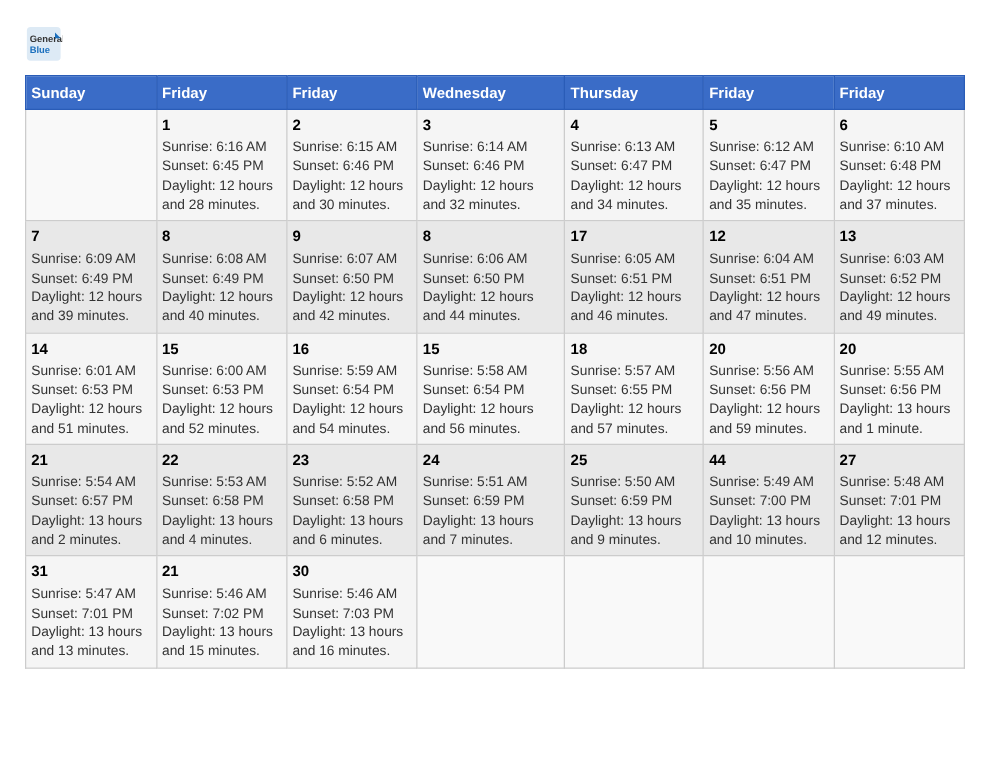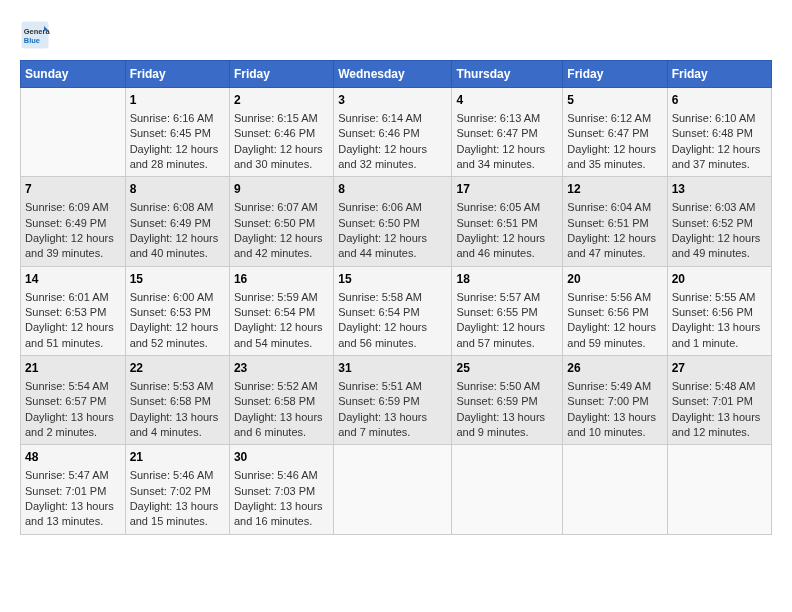--- a/index.html
+++ b/index.html
@@ -219,39 +219,39 @@
         </td>
         <td>
           <span class="day-number">22</span>
           <div class="day-info">Sunrise: 5:53 AM<br>Sunset: 6:58 PM<br>Daylight: 13 hours and 4 minutes.</div>
         </td>
         <td>
           <span class="day-number">23</span>
           <div class="day-info">Sunrise: 5:52 AM<br>Sunset: 6:58 PM<br>Daylight: 13 hours and 6 minutes.</div>
         </td>
         <td>
-          <span class="day-number">31</span>
+          <span class="day-number">24</span>
           <div class="day-info">Sunrise: 5:51 AM<br>Sunset: 6:59 PM<br>Daylight: 13 hours and 7 minutes.</div>
         </td>
         <td>
           <span class="day-number">25</span>
           <div class="day-info">Sunrise: 5:50 AM<br>Sunset: 6:59 PM<br>Daylight: 13 hours and 9 minutes.</div>
         </td>
         <td>
-          <span class="day-number">26</span>
+          <span class="day-number">44</span>
           <div class="day-info">Sunrise: 5:49 AM<br>Sunset: 7:00 PM<br>Daylight: 13 hours and 10 minutes.</div>
         </td>
         <td>
           <span class="day-number">27</span>
           <div class="day-info">Sunrise: 5:48 AM<br>Sunset: 7:01 PM<br>Daylight: 13 hours and 12 minutes.</div>
         </td>
       </tr>
       <tr>
         <td>
-          <span class="day-number">48</span>
+          <span class="day-number">31</span>
           <div class="day-info">Sunrise: 5:47 AM<br>Sunset: 7:01 PM<br>Daylight: 13 hours and 13 minutes.</div>
         </td>
         <td>
           <span class="day-number">21</span>
           <div class="day-info">Sunrise: 5:46 AM<br>Sunset: 7:02 PM<br>Daylight: 13 hours and 15 minutes.</div>
         </td>
         <td>
           <span class="day-number">30</span>
           <div class="day-info">Sunrise: 5:46 AM<br>Sunset: 7:03 PM<br>Daylight: 13 hours and 16 minutes.</div>
         </td>

